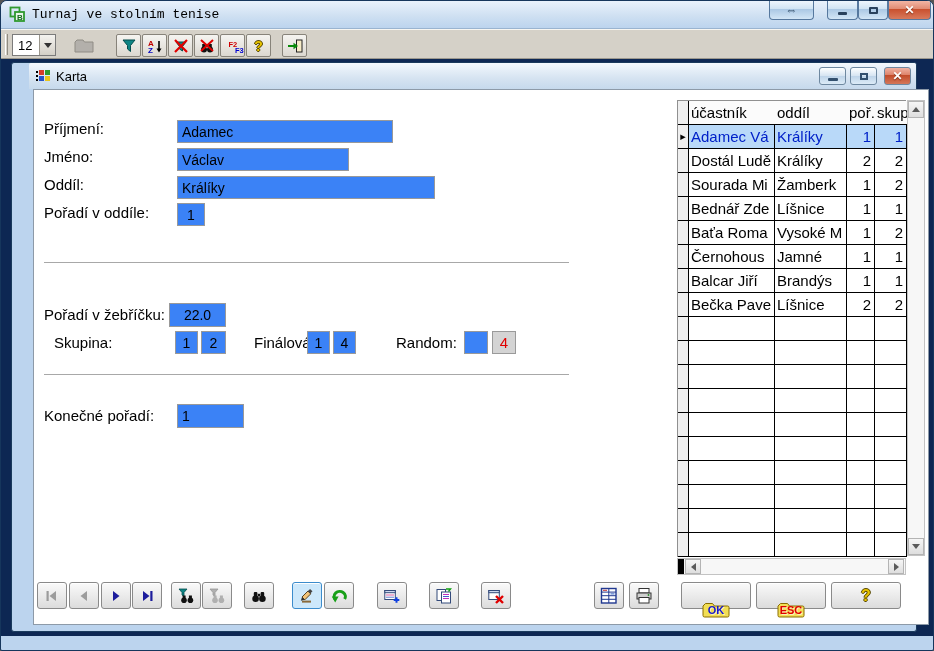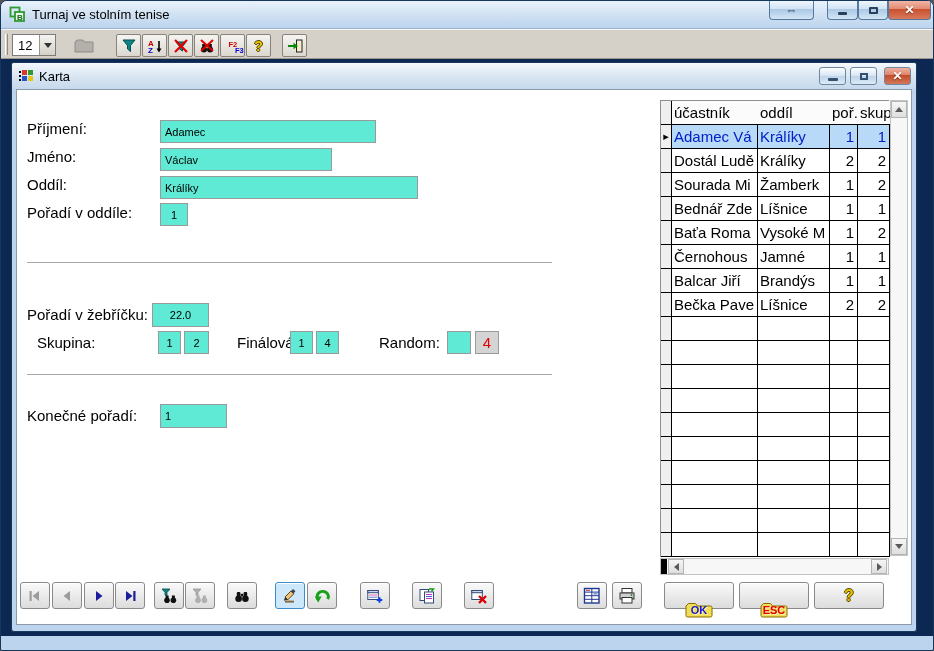--- a/index.html
+++ b/index.html
@@ -3,21 +3,21 @@
 <meta charset="utf-8">
 <style>
   html,body{margin:0;padding:0;background:#555;}
   *{box-sizing:border-box;font-family:"Liberation Sans",sans-serif;}
   .app{position:relative;width:934px;height:651px;background:#bcd4ee;border:1px solid #16365c;
        border-radius:7px 7px 2px 2px;overflow:hidden;}
   
   .titlebar{position:relative;height:28px;background:linear-gradient(#e9f2fc,#cfe0f2 55%,#bcd4ee);
             display:flex;align-items:center;border-bottom:1px solid #9ab4d0;}
   .titlebar .appicon{margin:0 6px 0 8px;width:17px;height:17px;}
-  .titlebar .title{font-size:13px;color:#000;}
+  .titlebar .title{font-size:13px;color:#000;font-family:Liberation Mono, monospace;}
   .wbtn{position:absolute;top:0;height:19px;border:1px solid #56789e;border-top:none;
         border-radius:0 0 4px 4px;background:linear-gradient(#eef6fd,#cfe3f3 45%,#abc8e4 46%,#d3e6f6);
         display:flex;align-items:center;justify-content:center;color:#27435f;font-size:12px;}
   .wbtn.close{background:linear-gradient(#f2b5a4,#e08a72 45%,#c9502f 46%,#d87a5c);color:#fff;}
   .minbar{width:9px;height:3px;background:#29415c;border-radius:1px;margin-top:6px;}
   .maxbox{width:9px;height:7px;border:2px solid #29415c;border-radius:1px;}
   .xglyph{font-weight:bold;font-size:12px;text-shadow:0 1px 1px #7c2d14;}
   
   .toolbar{position:relative;height:30px;background:#d5d1c8;border-top:1px solid #f7f6f2;
            border-bottom:1px solid #9c988e;}
@@ -30,35 +30,35 @@
          display:flex;align-items:center;justify-content:center;}
   .tri-down{width:0;height:0;border-left:4px solid transparent;border-right:4px solid transparent;
          border-top:5px solid #333;}
   .tbtn{position:absolute;top:4px;width:25px;height:23px;border:1px solid #87837a;border-radius:2px;
         background:linear-gradient(#f5f4f1,#dcd8d0);display:flex;align-items:center;justify-content:center;}
   .tbtn.flat{border-color:transparent;background:transparent;}
   
   .mdi{position:relative;height:577px;background:#0d2753;}
   
   .karta{position:absolute;left:10px;top:3px;width:906px;height:570px;background:#bcd4ee;
-         border:1px solid #1a3a5c;border-radius:3px;}
+         border:1px solid #1a3a5c;border-radius:3px;padding-left:17px;}
   .ktitle{position:relative;height:26px;background:linear-gradient(#f3f8fd,#d5e3f1 60%,#c6d9ec);
           display:flex;align-items:center;border-radius:2px 2px 0 0;}
   .ktitle .kicon{margin:0 5px 0 6px;}
   .ktitle .ktext{font-size:13px;color:#000;}
   .kbtn{position:absolute;top:4px;width:27px;height:18px;border:1px solid #6e88a0;border-radius:3px;
         background:linear-gradient(#feffff,#d7e5f2 48%,#bdd3e8 49%,#dcebf7);
         display:flex;align-items:center;justify-content:center;color:#35506b;}
   .kbtn.close{background:linear-gradient(#f0b2a2,#dd8168 45%,#c24c2a 46%,#d4775a);color:#fff;}
   .kminbar{width:10px;height:3px;background:#33506e;border-radius:1px;margin-top:6px;}
   .kmaxbox{width:8px;height:7px;border:2px solid #33506e;}
   .client{position:relative;margin:0 4px;width:896px;height:536px;background:#fff;border:1px solid #8d9aa8;}
   
   .flabel{position:absolute;font-size:15px;color:#000;white-space:nowrap;}
-  .finput{position:absolute;border:1px solid #999;font-size:11px;padding:0 4px;height:23px;background:#5eead4;color:#000;}
+  .finput{position:absolute;border:1px solid #999;font-size:14px;padding:0 4px;height:23px;background:#3b82f6;color:#000;}
   .fcenter{text-align:center;padding:0;}
   .divider{position:absolute;left:10px;width:525px;height:1px;background:#a8a8a8;}
   .graybox{position:absolute;width:24px;height:23px;background:#d4d4d4;border:1px solid #9a9a9a;
            font-size:15px;color:#e00000;text-align:center;line-height:21px;}
   
   .grid{position:absolute;left:643px;top:10px;width:229px;border-left:1px solid #909090;border-top:1px solid #909090;}
   .ghead,.grow{display:grid;grid-template-columns:11px 86px 72px 28px 32px;height:24px;}
   .ghead>div{font-size:15px;line-height:23px;overflow:hidden;white-space:nowrap;background:#fbfbfb;
              border-bottom:1px solid #000;padding-left:2px;}
   .ghead .gut{background:#efefef;border-right:1px solid #000;padding:0;}

